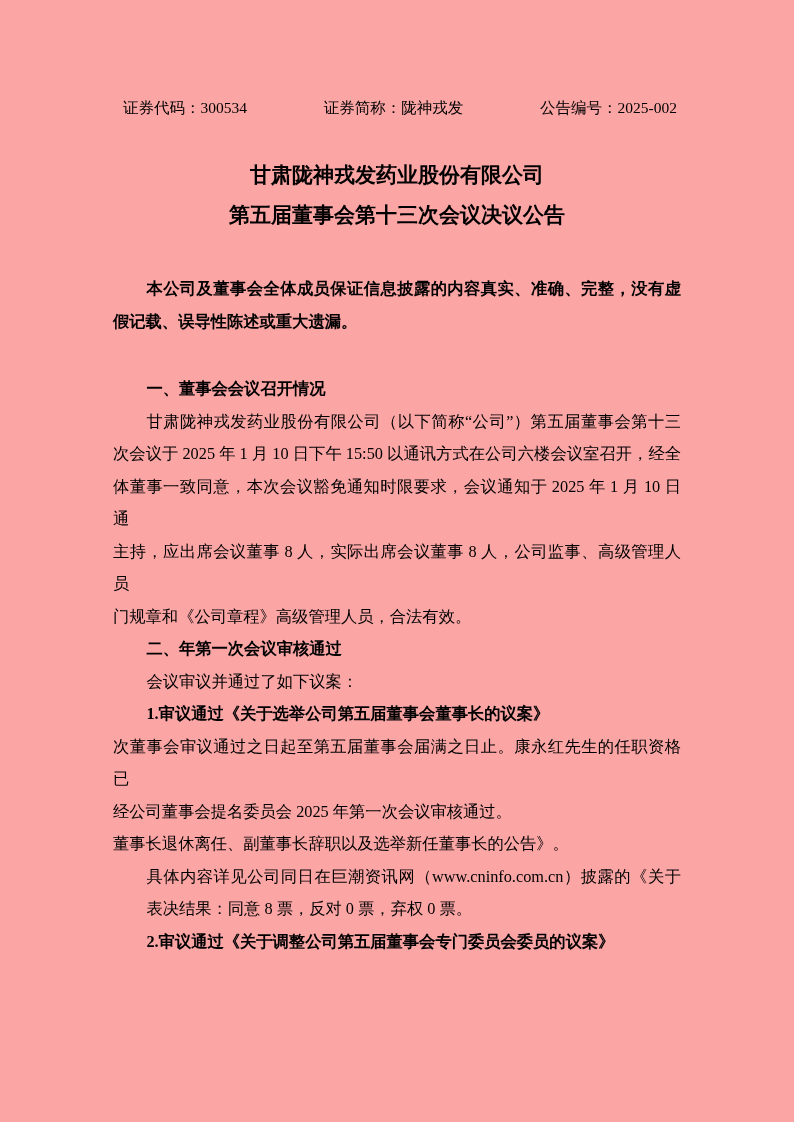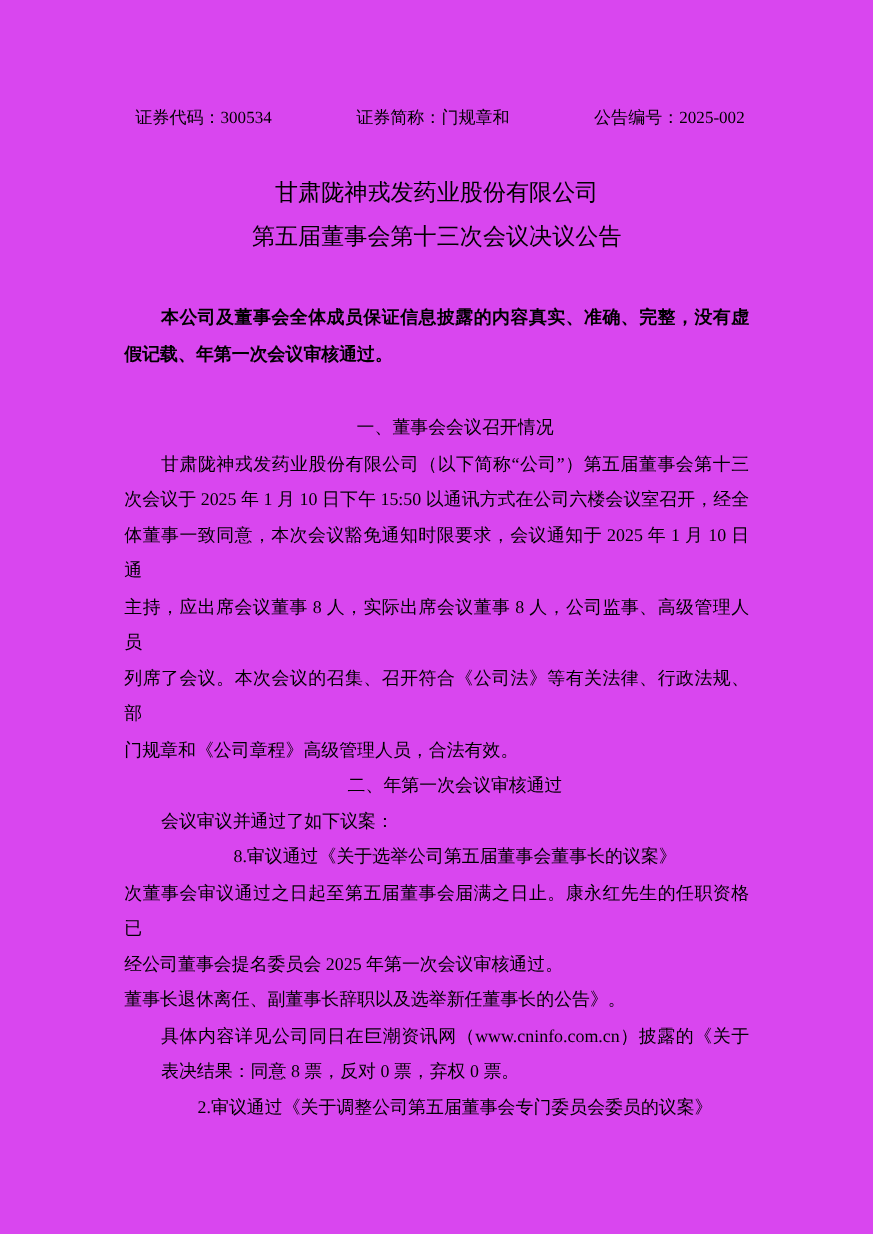--- a/index.html
+++ b/index.html
@@ -2,89 +2,88 @@
 <html><head>
 <meta charset="utf-8">
 <style>
   html, body { margin:0; padding:0; background:#ffffff; }
   .page {
     position:relative;
     width:794px; height:1122px;
     box-sizing:border-box;
     padding:97px 113px 0 113px;
     margin:0 auto;
-    background:#d946ef;
+    background:#fca5a5;
     color:#000000;
     font-family:"Liberation Serif","DejaVu Serif",serif;
     overflow:hidden;
   }
   .doc-header {
     display:flex;
     justify-content:space-between;
     align-items:baseline;
     font-size:15.5px;
     line-height:22px;
     padding:0 4px 0 10px;
   }
   .title {
     margin:0;
     text-align:center;
-    font-weight:normal;
+    font-weight:bold;
     font-size:21px;
     line-height:40px;
   }
   .title-first { margin-top:36px; }
   .disclaimer { margin-top:38px; font-weight:bold; }
   .body-block { margin-top:35px; }
   .ln {
     font-size:16.3px;
     line-height:32.5px;
     text-align:left;
   }
   .fill {
     text-align:justify;
     text-align-last:justify;
     text-justify:inter-character;
   }
   .ind { text-indent:2.05em; }
-  .b { font-weight:normal;text-align:center; }
+  .b { font-weight:bold; }
 </style>
 </head>
 <body>
 
 <div class="page">
 
   <div class="doc-header">
     <span>证券代码：300534</span>
-    <span>证券简称：门规章和</span>
+    <span>证券简称：陇神戎发</span>
     <span>公告编号：2025-002</span>
   </div>
 
   <div class="title title-first">甘肃陇神戎发药业股份有限公司</div>
   <div class="title">第五届董事会第十三次会议决议公告</div>
 
   <div class="disclaimer">
     <div class="ln fill ind">本公司及董事会全体成员保证信息披露的内容真实、准确、完整，没有虚</div>
-    <div class="ln">假记载、年第一次会议审核通过。</div>
+    <div class="ln">假记载、误导性陈述或重大遗漏。</div>
   </div>
 
   <div class="body-block">
 
     <div class="ln b ind">一、董事会会议召开情况</div>
     <div class="ln fill ind">甘肃陇神戎发药业股份有限公司（以下简称“公司”）第五届董事会第十三</div>
     <div class="ln fill">次会议于 2025 年 1 月 10 日下午 15:50 以通讯方式在公司六楼会议室召开，经全</div>
     <div class="ln fill">体董事一致同意，本次会议豁免通知时限要求，会议通知于 2025 年 1 月 10 日通</div>
     <div class="ln fill">主持，应出席会议董事 8 人，实际出席会议董事 8 人，公司监事、高级管理人员</div>
-    <div class="ln fill">列席了会议。本次会议的召集、召开符合《公司法》等有关法律、行政法规、部</div>
     <div class="ln">门规章和《公司章程》高级管理人员，合法有效。</div>
 
     <div class="ln b ind">二、年第一次会议审核通过</div>
     <div class="ln ind">会议审议并通过了如下议案：</div>
 
-    <div class="ln b ind">8.审议通过《关于选举公司第五届董事会董事长的议案》</div>
+    <div class="ln b ind">1.审议通过《关于选举公司第五届董事会董事长的议案》</div>
     <div class="ln fill">次董事会审议通过之日起至第五届董事会届满之日止。康永红先生的任职资格已</div>
     <div class="ln">经公司董事会提名委员会 2025 年第一次会议审核通过。</div>
     <div class="ln">董事长退休离任、副董事长辞职以及选举新任董事长的公告》。</div>
     <div class="ln fill ind">具体内容详见公司同日在巨潮资讯网（www.cninfo.com.cn）披露的《关于</div>
     <div class="ln ind">表决结果：同意 8 票，反对 0 票，弃权 0 票。</div>
 
     <div class="ln b ind">2.审议通过《关于调整公司第五届董事会专门委员会委员的议案》</div>
 
   </div>
 

